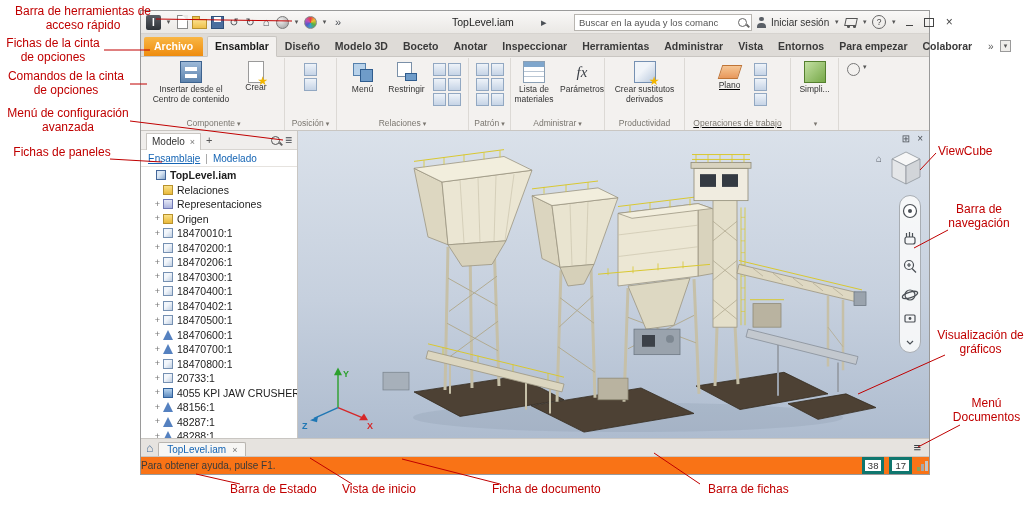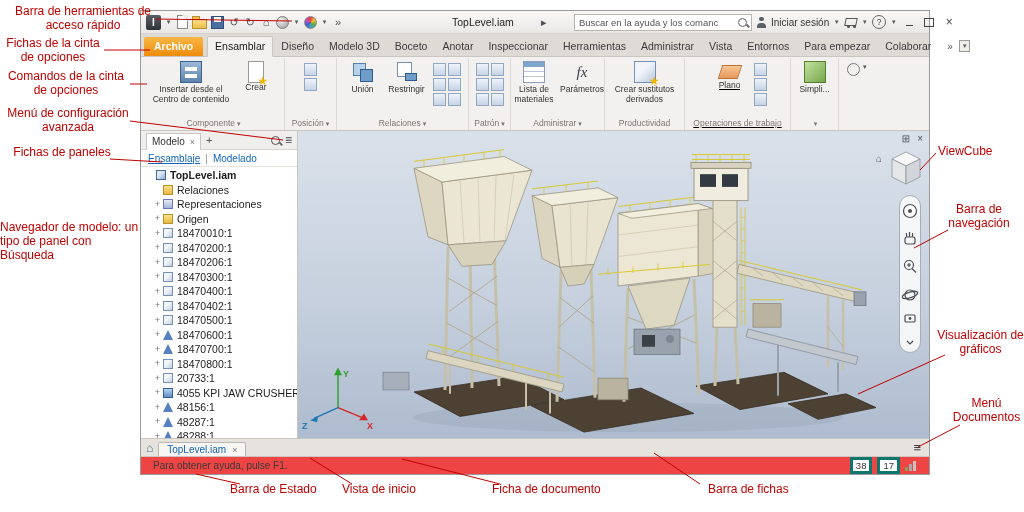--- a/index.html
+++ b/index.html
@@ -38,21 +38,21 @@
   .cart::before{content:"";position:absolute;left:1px;top:1px;width:10px;height:6px;border:1px solid #555;transform:skewX(-12deg);}
   .cart::after{content:"";position:absolute;left:3px;bottom:0;width:2.5px;height:2.5px;border-radius:50%;background:#555;box-shadow:6px 0 0 #555;}
   .help-circ{width:12px;height:12px;border:1px solid #666;border-radius:50%;font-size:8.5px;display:flex;align-items:center;justify-content:center;color:#444;flex:none;}
   .winbtn{width:16px;height:14px;display:flex;align-items:center;justify-content:center;color:#444;font-size:12px;flex:none;}
   .winbtn.min{margin-left:auto;}
   .winbtn.min::after{content:"";width:7px;height:1px;background:#444;margin-top:6px;}
   .winbtn.max::after{content:"";width:8px;height:7px;border:1px solid #444;}
 
   
   .tabrow{height:22px;flex:none;background:#dedbd7;display:flex;align-items:flex-end;padding-left:3px;gap:1px;border-bottom:1px solid #c9c6c2;}
-  .rtab{font-size:10.5px;color:#3a3a3a;padding:3px 7px 4px;white-space:nowrap;}
+  .rtab{font-size:10.5px;color:#3a3a3a;padding:3px 7px 4px;white-space:nowrap;font-weight:bold;}
   .rtab.archivo{background:linear-gradient(#f9b644,#ee8c0e);color:#fff;font-weight:bold;border-radius:2px 2px 0 0;margin-right:3px;padding:3px 10px 4px;}
   .rtab.active{background:#f3f1ef;border:1px solid #c9c6c2;border-bottom:1px solid #f3f1ef;margin-bottom:-1px;border-radius:2px 2px 0 0;color:#1a1a1a;}
   .tr-end{margin-left:auto;display:flex;align-items:center;gap:6px;padding:0 8px 4px;color:#555;}
   .tr-end .chv{font-size:10px;}
   .ddbox{font-size:7px;border:1px solid #9a9a9a;padding:1px 3px;background:#efedea;color:#555;}
 
   
   .ribbon{height:72px;flex:none;background:#f3f1ef;border-bottom:1px solid #c9c6c2;display:flex;align-items:stretch;padding:1px 0 0 2px;}
   .rgroup{display:flex;flex-direction:column;border-right:1px solid #dcd9d5;flex:none;box-sizing:border-box;}
   .rbody{flex:1;display:flex;align-items:flex-start;justify-content:center;gap:3px;padding-top:2px;}
@@ -120,21 +120,21 @@
   .navbar{position:absolute;right:8px;top:64px;width:22px;height:158px;z-index:5;}
 
   
   .docbar{height:17px;flex:none;background:#e6e3df;border-top:1px solid #c9c6c2;display:flex;align-items:center;padding:0 5px;gap:5px;}
   .dhome{color:#4a6e96;font-size:12px;line-height:1;}
   .doctab{height:14px;background:#f7f6f4;border:1px solid #b9b5b0;border-bottom:none;display:flex;align-items:center;gap:6px;font-size:10px;color:#1464b4;padding:0 8px;margin-top:3px;border-radius:2px 2px 0 0;}
   .dtx{color:#777;font-size:9px;}
   .docmenu{margin-left:auto;color:#3a3f45;font-size:13px;padding-right:3px;line-height:1;}
 
   
-  .statusbar{height:17px;flex:none;background:#ef4444;border-top:1px solid #c9c6c2;display:flex;align-items:center;font-size:10px;color:#3a3a3a;padding:0 12px;gap:5px;}
+  .statusbar{height:17px;flex:none;background:#f97316;border-top:1px solid #c9c6c2;display:flex;align-items:center;font-size:10px;color:#3a3a3a;padding:0 0;gap:5px;}
   .numbox{border:3px solid #0f766e;background:#fff;font-size:9.5px;padding:0 3px;height:11px;line-height:11px;color:#333;}
   .perf{width:12px;height:10px;flex:none;}
 </style>
 </head>
 <body>
 
 <div class="stage">
 
   <svg class="leaders">
     <g stroke="#c00000" stroke-width="1">
@@ -152,21 +152,20 @@
       <line x1="500" y1="484" x2="402" y2="459"></line>
       <line x1="700" y1="484" x2="654" y2="453"></line>
     </g>
   </svg>
 
   <div class="ann ac" style="left:0px;top:37px;width:106px;">Fichas de la cinta de opciones</div>
   <div class="ann ac" style="left:8px;top:5px;width:150px;">Barra de herramientas de acceso rápido</div>
   <div class="ann ac" style="left:2px;top:70px;width:128px;">Comandos de la cinta de opciones</div>
   <div class="ann ac" style="left:0px;top:107px;width:136px;">Menú de configuración avanzada</div>
   <div class="ann ac" style="left:12px;top:146px;width:100px;">Fichas de paneles</div>
-  <div class="ann" style="left:0px;top:221px;width:140px;">Navegador de modelo: un tipo de panel con Búsqueda</div>
   <div class="ann nw" style="left:938px;top:145px;">ViewCube</div>
   <div class="ann ac" style="left:936px;top:203px;width:86px;">Barra de navegación</div>
   <div class="ann ac" style="left:933px;top:329px;width:95px;">Visualización de gráficos</div>
   <div class="ann ac" style="left:944px;top:397px;width:85px;">Menú Documentos</div>
   <div class="ann nw" style="left:230px;top:483px;">Barra de Estado</div>
   <div class="ann nw" style="left:342px;top:483px;">Vista de inicio</div>
   <div class="ann nw" style="left:492px;top:483px;">Ficha de documento</div>
   <div class="ann nw" style="left:708px;top:483px;">Barra de fichas</div>
 
   <div class="win">
@@ -258,21 +257,21 @@
             <span class="sicon"></span>
           </div>
         </div>
         <div class="rlabel"><span>Posición</span><span class="dd">▾</span></div>
       </div>
 
       <div class="rgroup" style="width:132px;">
         <div class="rbody">
           <div class="bigbtn" style="width:36px;">
             <span class="ric icon-union"></span>
-            <span class="blabel">Unión</span>
+            <span class="blabel">Menú</span>
           </div>
           <div class="bigbtn" style="width:46px;">
             <span class="ric icon-constrain"></span>
             <span class="blabel">Restringir</span>
           </div>
           <div class="sgrid">
             <span class="sicon"></span>
             <span class="sicon"></span>
             <span class="sicon"></span>
             <span class="sicon"></span>

